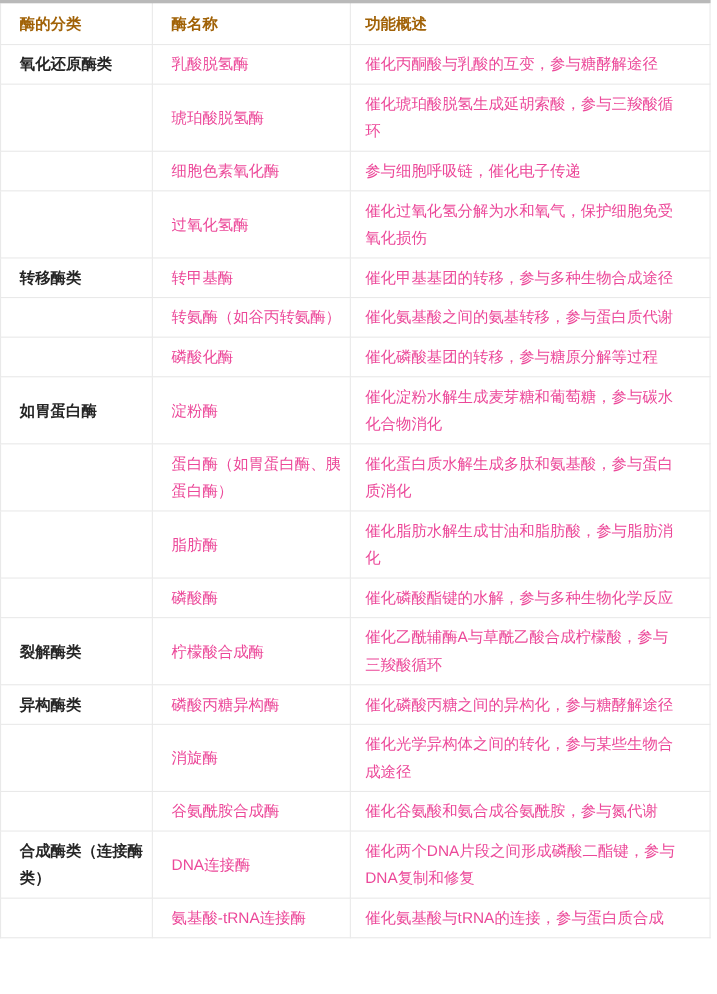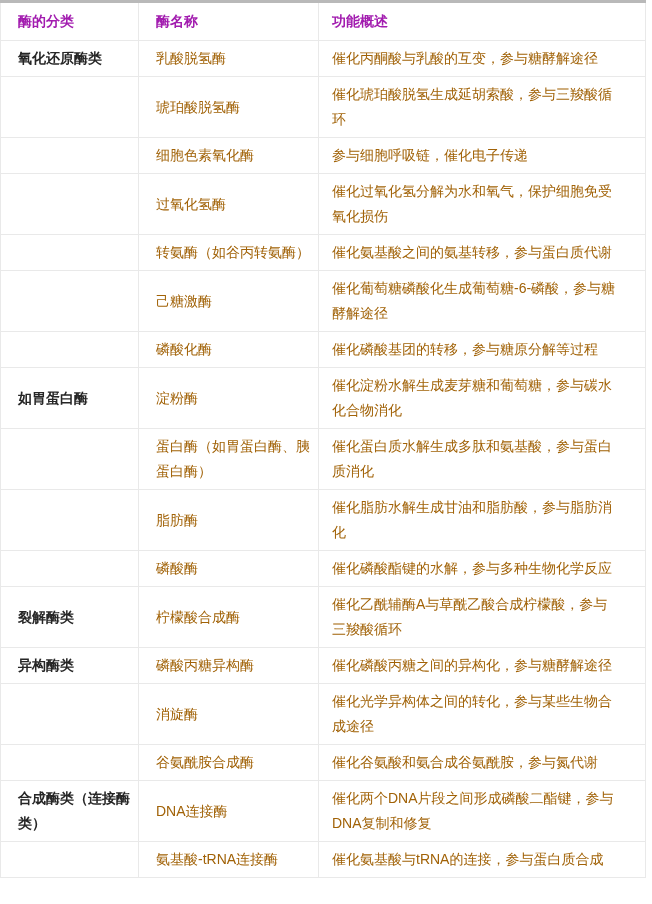--- a/index.html
+++ b/index.html
@@ -22,24 +22,24 @@
   th, td {
     border: 1px solid #e9e9e9;
     font-size: 14px;
     line-height: 25px;
     vertical-align: middle;
     text-align: left;
     word-break: break-all;
   }
   th {
     font-weight: 700;
-    color: #a21caf;
+    color: #a16207;
     padding: 6px 8px 6px 17px;
   }
-  td { padding: 5px 8px 5px 17px; color: #a16207; }
+  td { padding: 5px 8px 5px 17px; color: #ec4899; }
   th.col-func, td.cell-func { padding-left: 13px; padding-right: 28px; }
   td.cell-cat { font-weight: 700; color: #262626; }
 </style>
 </head>
 <body>
 
 <table class="enzyme-table">
   <colgroup>
     <col class="c1">
       <col class="c2">
@@ -70,32 +70,32 @@
     <td class="cell-name">细胞色素氧化酶</td>
     <td class="cell-func">参与细胞呼吸链，催化电子传递</td>
   </tr>
 
   <tr>
     <td class="cell-cat"></td>
     <td class="cell-name">过氧化氢酶</td>
     <td class="cell-func">催化过氧化氢分解为水和氧气，保护细胞免受氧化损伤</td>
   </tr>
 
+  <tr>
+    <td class="cell-cat">转移酶类</td>
+    <td class="cell-name">转甲基酶</td>
+    <td class="cell-func">催化甲基基团的转移，参与多种生物合成途径</td>
+  </tr>
 
   <tr>
     <td class="cell-cat"></td>
     <td class="cell-name">转氨酶（如谷丙转氨酶）</td>
     <td class="cell-func">催化氨基酸之间的氨基转移，参与蛋白质代谢</td>
   </tr>
 
-  <tr>
-    <td class="cell-cat"></td>
-    <td class="cell-name">己糖激酶</td>
-    <td class="cell-func">催化葡萄糖磷酸化生成葡萄糖-6-磷酸，参与糖酵解途径</td>
-  </tr>
 
   <tr>
     <td class="cell-cat"></td>
     <td class="cell-name">磷酸化酶</td>
     <td class="cell-func">催化磷酸基团的转移，参与糖原分解等过程</td>
   </tr>
 
   <tr>
     <td class="cell-cat">如胃蛋白酶</td>
     <td class="cell-name">淀粉酶</td>

